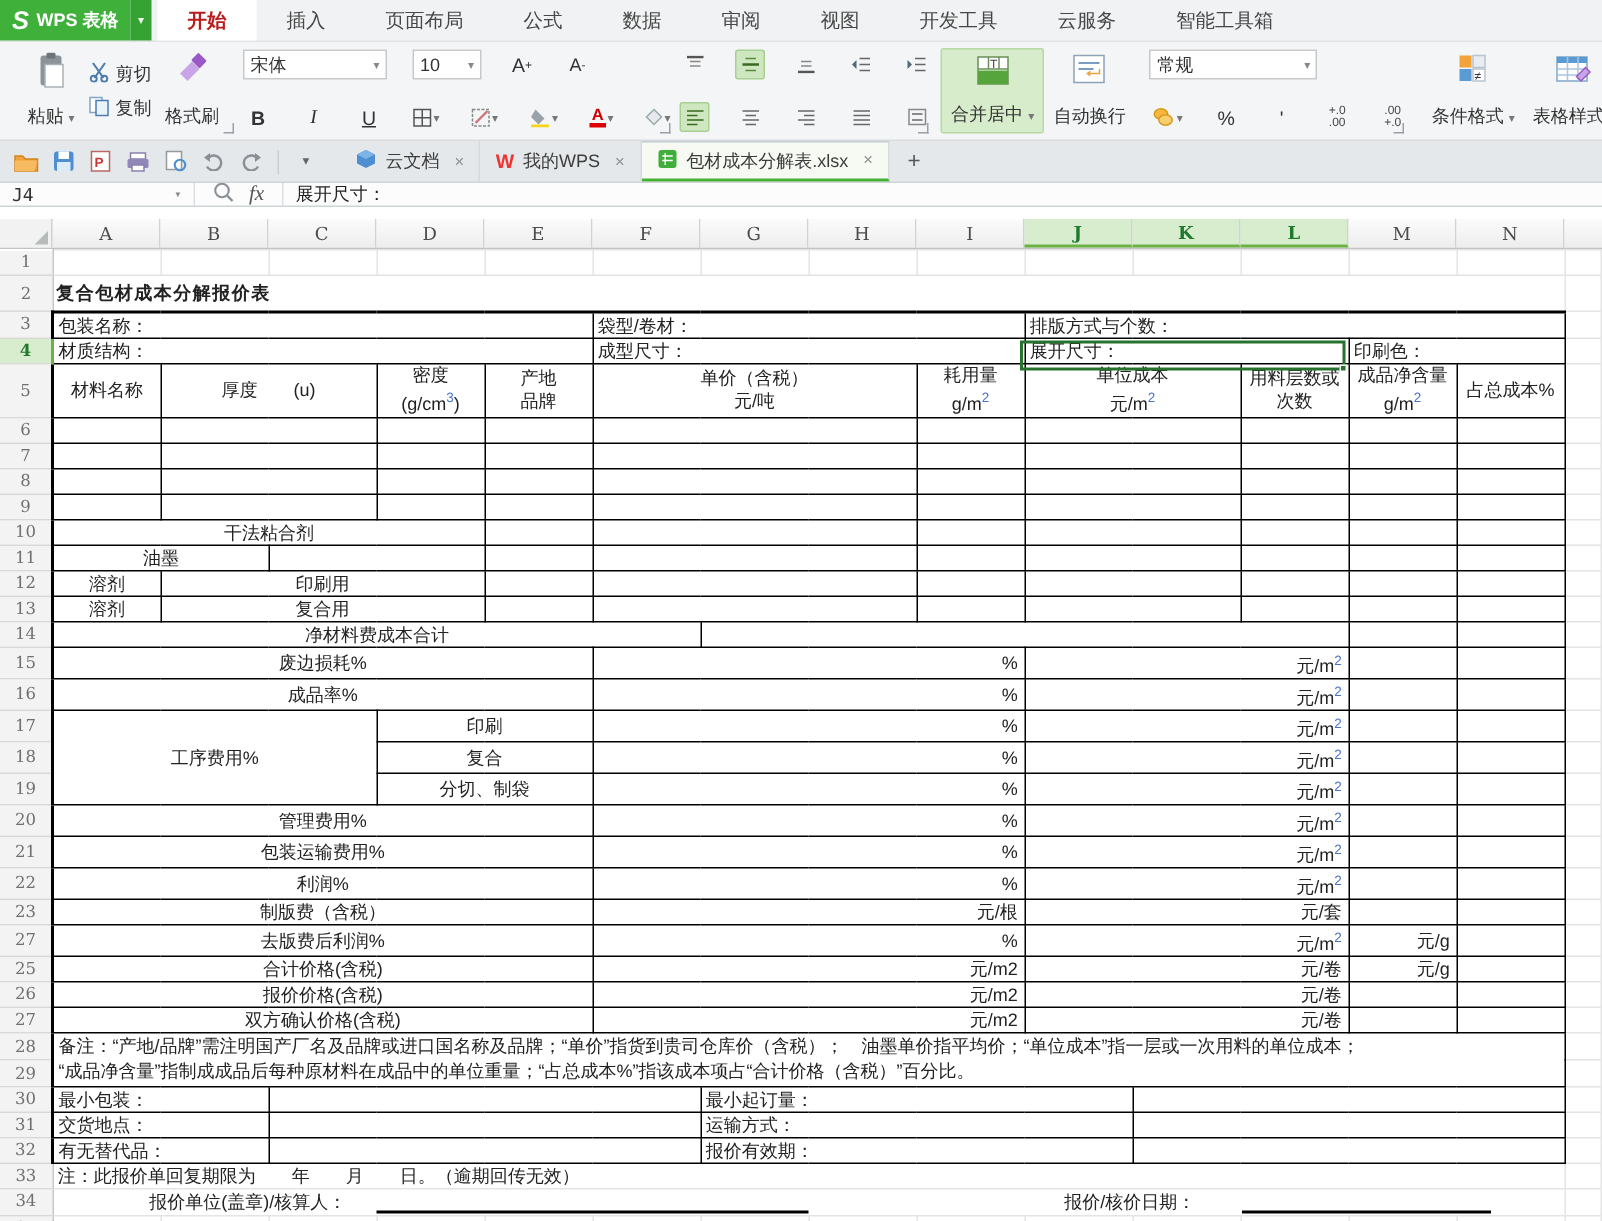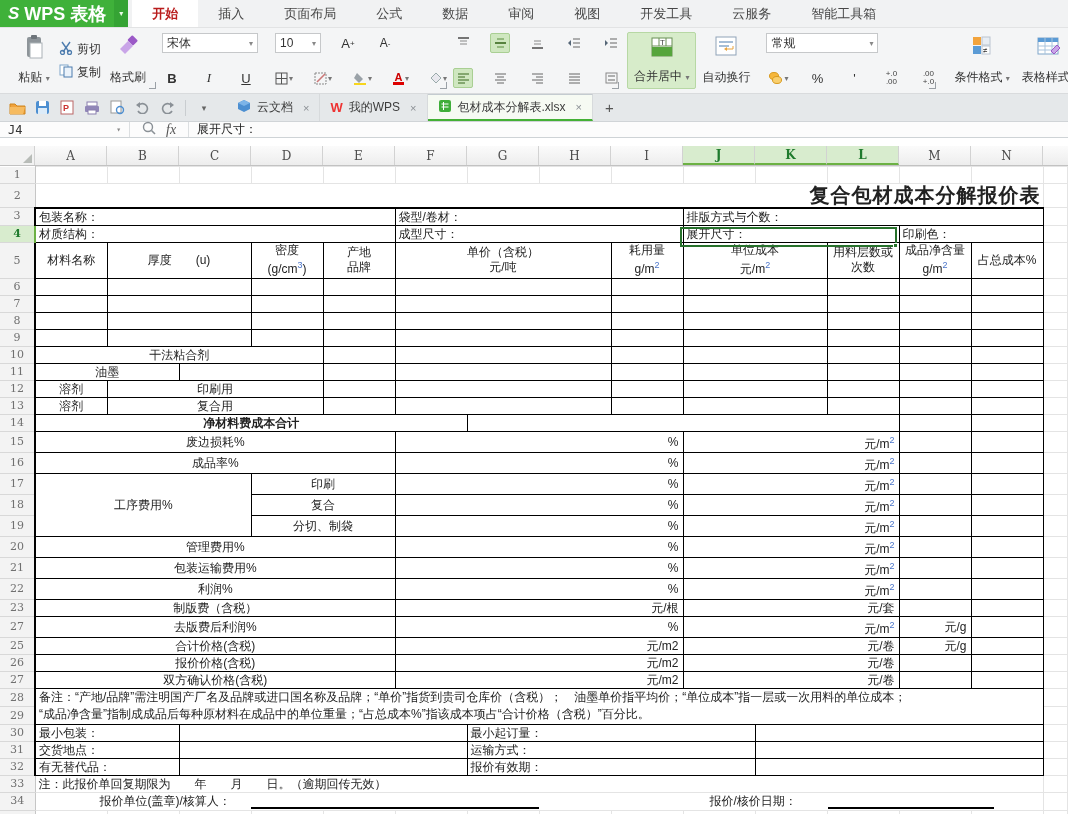--- a/index.html
+++ b/index.html
@@ -2,21 +2,21 @@
 <html><head>
 <meta charset="utf-8">
 <style>
   *{box-sizing:border-box;margin:0;padding:0}
   html,body{width:1068px;height:814px;overflow:hidden;background:#fff;
     font-family:"Liberation Sans","DejaVu Sans",sans-serif;font-size:12px;color:#222}
   
   .topbar{height:28px;background:#f1f2f3;display:flex;align-items:stretch;border-bottom:1px solid #e2e3e4}
   .logo{background:#3fb13a;color:#fff;display:flex;align-items:center;padding:0 8px;font-weight:bold}
   .logo .s{font-size:17px;font-style:italic;margin-right:5px}
-  .logo .nm{font-size:18px}
+  .logo .nm{font-size:12px}
   .logo-dd{background:#35a334;color:#eafbe7;width:14px;display:flex;align-items:center;justify-content:center;font-size:8px}
   .mtabs{display:flex;align-items:stretch;margin-left:4px}
   .mtab{padding:0 20px;display:flex;align-items:center;color:#474747;font-size:13px;cursor:default}
   .mtab.act{background:#fff;color:#b91c1c;font-weight:bold}
   
   .ribbon{height:66px;background:#f4f5f6;border-bottom:1px solid #d9dbdd;display:flex;align-items:stretch;padding:3px 0 3px 6px;width:1068px;overflow:hidden}
   .grp{display:flex;align-items:stretch;position:relative;padding:1px 6px}
   .vsep{width:1px;background:#dcdedf;margin:3px 2px}
   .bigbtn{display:flex;flex-direction:column;align-items:center;justify-content:space-between;padding:3px 6px;min-width:44px}
   .bigbtn .lab{font-size:12px;color:#333;white-space:nowrap}
@@ -63,22 +63,22 @@
   table.gridtbl{border-collapse:collapse;table-layout:fixed;width:1068px}
   td{height:17px;line-height:16px;font-size:12px;padding:0 2px;overflow:hidden;white-space:nowrap;vertical-align:middle}
   td.g{border:1px solid #e4e4e4}
   td.k{border:1px solid #000}
   td.kl{border-left-width:2px}
   td.kt{border-top-width:2px}
   td.rh{background:#f3f3f3;color:#707070;text-align:center;font-family:"DejaVu Serif",serif;font-size:11px;
         border-right:1px solid #c6c6c6;border-bottom:1px solid #d8d8d8}
   td.rh.selr{background:#d8ecce;color:#1f7a2d;border-right:2px solid #6cb144;font-weight:bold}
   .c{text-align:center}.r{text-align:right;padding-right:4px}.l{text-align:left;padding-left:3px}
-  .bd{font-weight:bold}
-  td.title{font-size:20px;font-weight:bold;text-align:right;letter-spacing:1px;height:24px}
+  .bd{font-weight:normal}
+  td.title{font-size:12px;font-weight:bold;text-align:left;letter-spacing:1px;height:24px}
   tr.h5 td{height:36px;line-height:15px;white-space:normal}
   sup.s2{color:#4a74c9;font-size:9px}
   .note td{line-height:17px}
   .r34wrap{position:relative;height:17px}
   .r34wrap .lb1{position:absolute;left:64px;top:0}
   .r34wrap .lb2{position:absolute;left:674px;top:0}
   .r34wrap .ul1{position:absolute;left:215px;width:288px;bottom:1px;border-bottom:2px solid #000}
   .r34wrap .ul2{position:absolute;left:792px;width:166px;bottom:1px;border-bottom:2px solid #000}
   .selbox{position:absolute;left:680px;top:81px;width:217px;height:20px;border:2px solid #27722c;pointer-events:none}
   .selbox i{position:absolute;right:-3px;bottom:-3px;width:5px;height:5px;background:#27722c;border:1px solid #fff}

